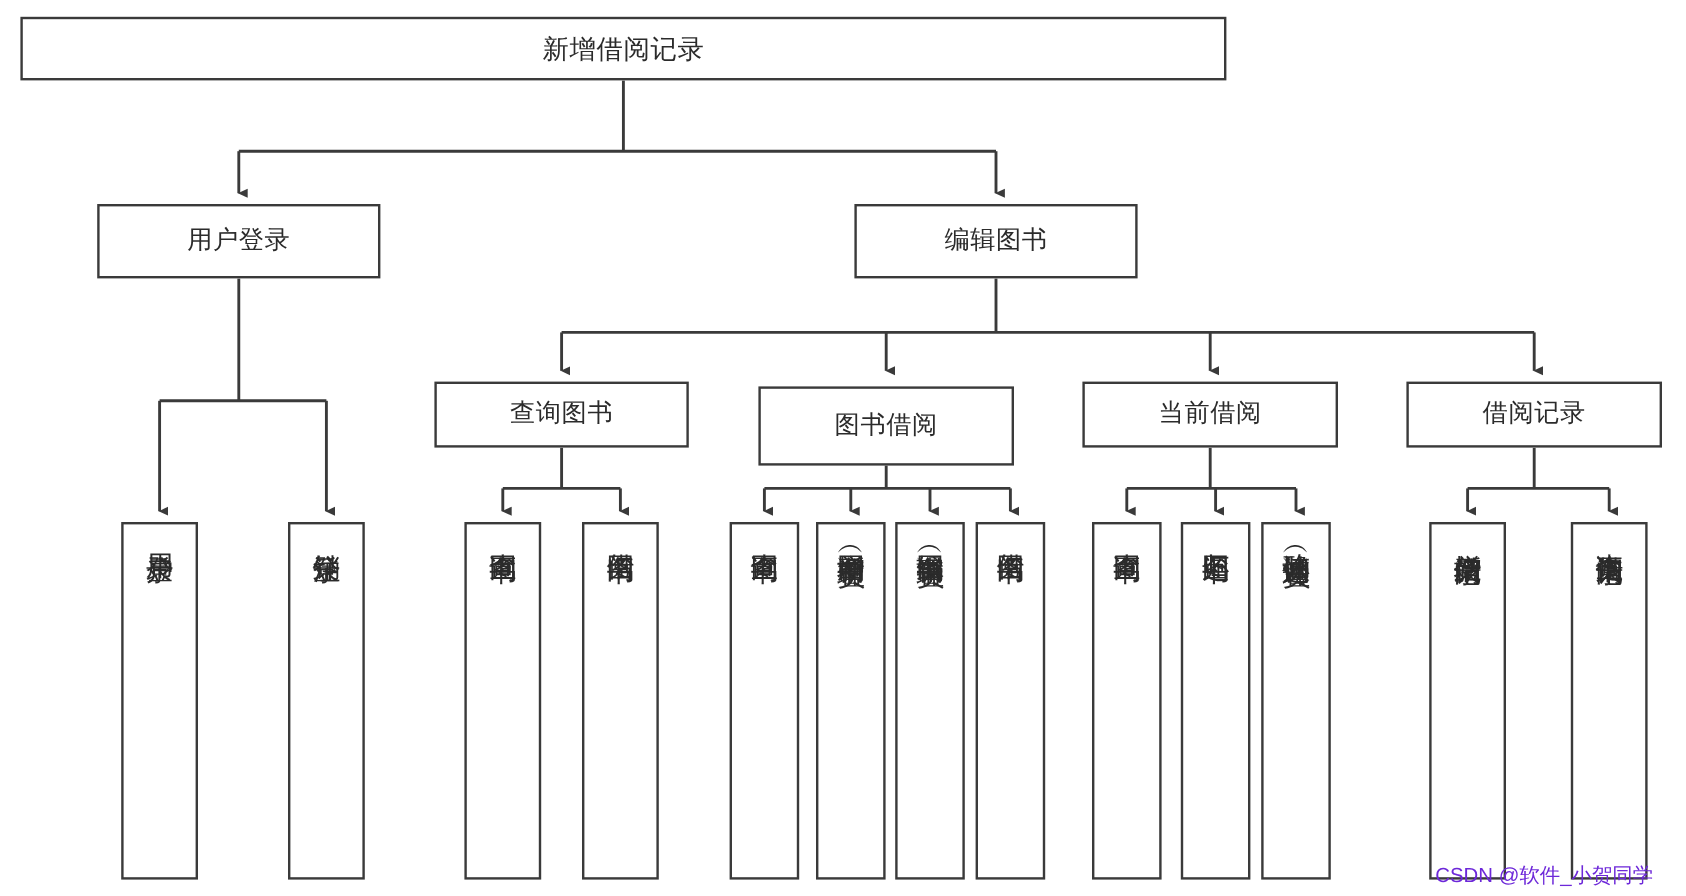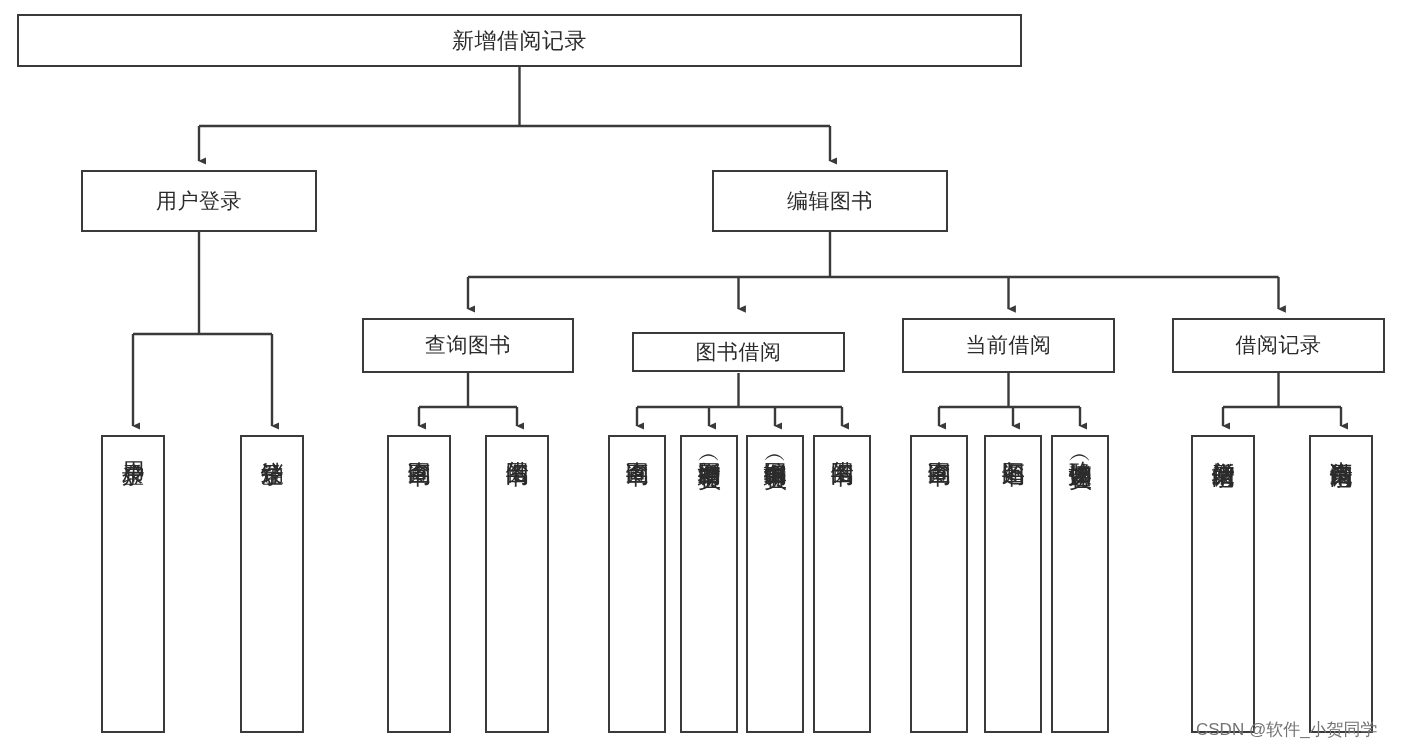--- a/index.html
+++ b/index.html
@@ -55,21 +55,21 @@
     writing-mode: vertical-rl;
     text-orientation: upright;
     font-size: 23px;
     line-height: 1.02;
     letter-spacing: 1px;
     white-space: nowrap;
   }
   .node.root .lbl { font-size: 22px; }
   .watermark {
     position: absolute;
-    color: #737373;
+    color: #6d28d9;
     font-size: 17px;
     white-space: nowrap;
     z-index: 5;
     font-family: "Liberation Sans", "DejaVu Sans", sans-serif;
   }
 </style>
 </head>
 <body>
 
 <div id="canvas">
@@ -121,21 +121,21 @@
       </div>
       <div class="node horiz" style="left: 81px; top: 170px; width: 236px; height: 62px;">
         <span class="lbl">用户登录</span>
       </div>
       <div class="node horiz" style="left: 712px; top: 170px; width: 236px; height: 62px;">
         <span class="lbl">编辑图书</span>
       </div>
       <div class="node horiz" style="left: 362px; top: 318px; width: 212px; height: 55px;">
         <span class="lbl">查询图书</span>
       </div>
-      <div class="node horiz" style="left: 632px; top: 332px; width: 213px; height: 40px;">
+      <div class="node horiz" style="left: 632px; top: 322px; width: 213px; height: 66px;">
         <span class="lbl">图书借阅</span>
       </div>
       <div class="node horiz" style="left: 902px; top: 318px; width: 213px; height: 55px;">
         <span class="lbl">当前借阅</span>
       </div>
       <div class="node horiz" style="left: 1172px; top: 318px; width: 213px; height: 55px; justify-content: center;">
         <span class="lbl">借阅记录</span>
       </div>
       <div class="node vert" style="left: 101px; top: 435px; width: 64px; height: 298px;">
         <span class="lbl">用户登录</span>

